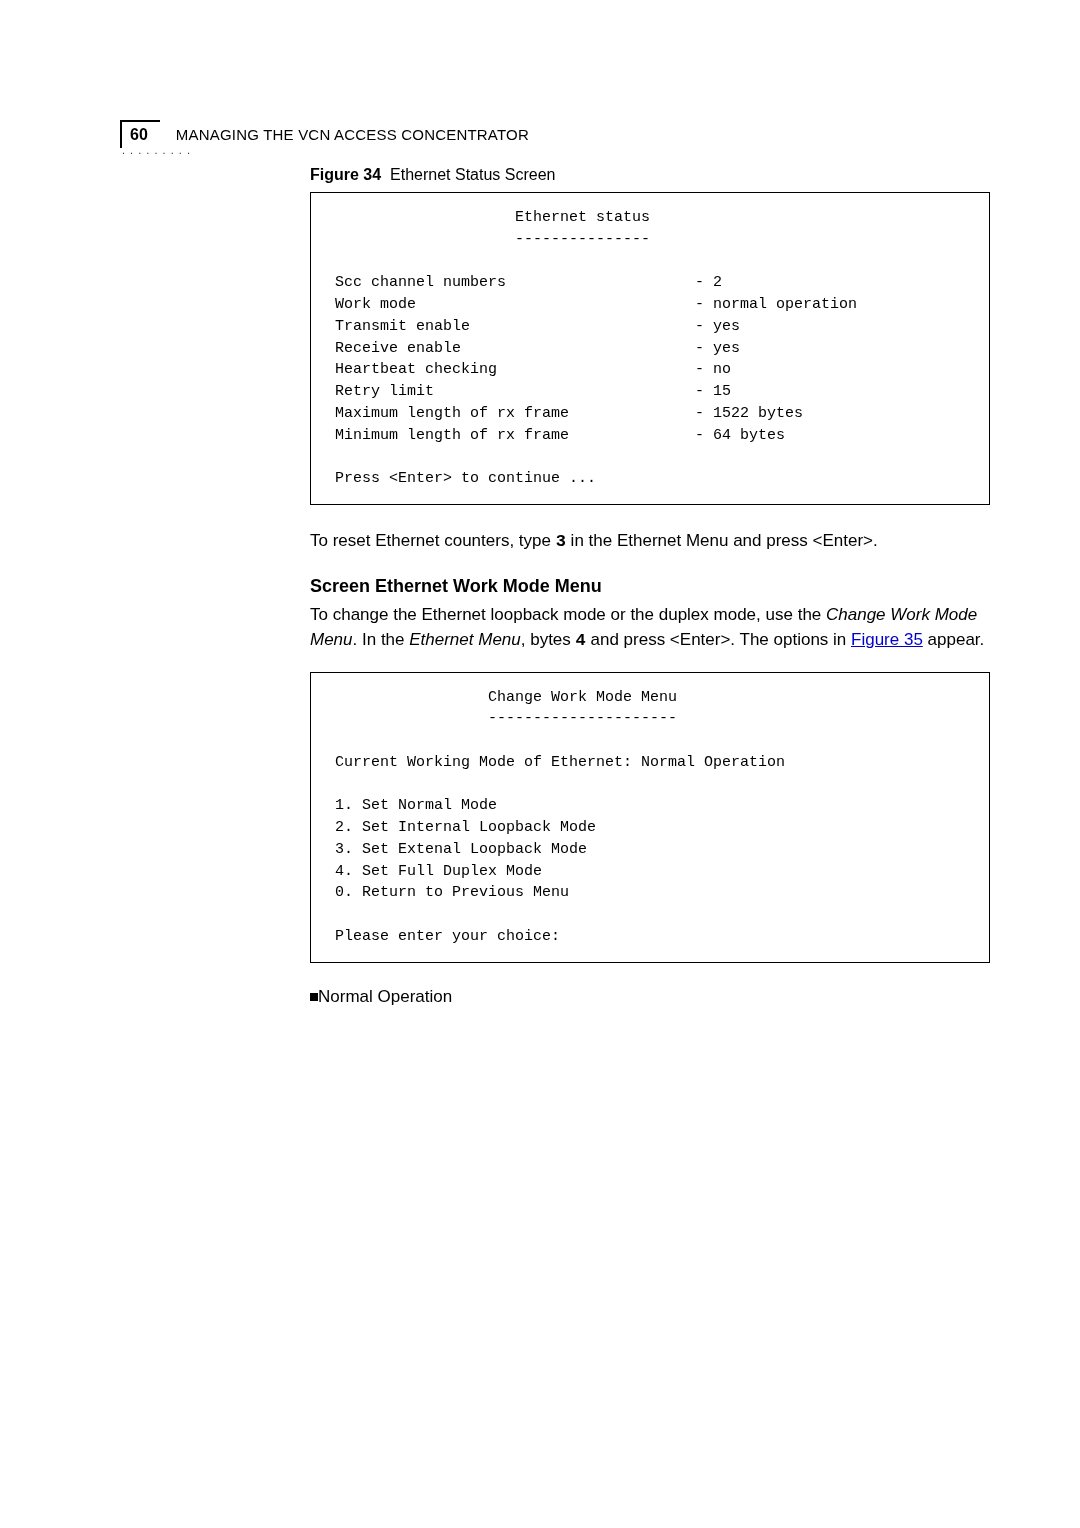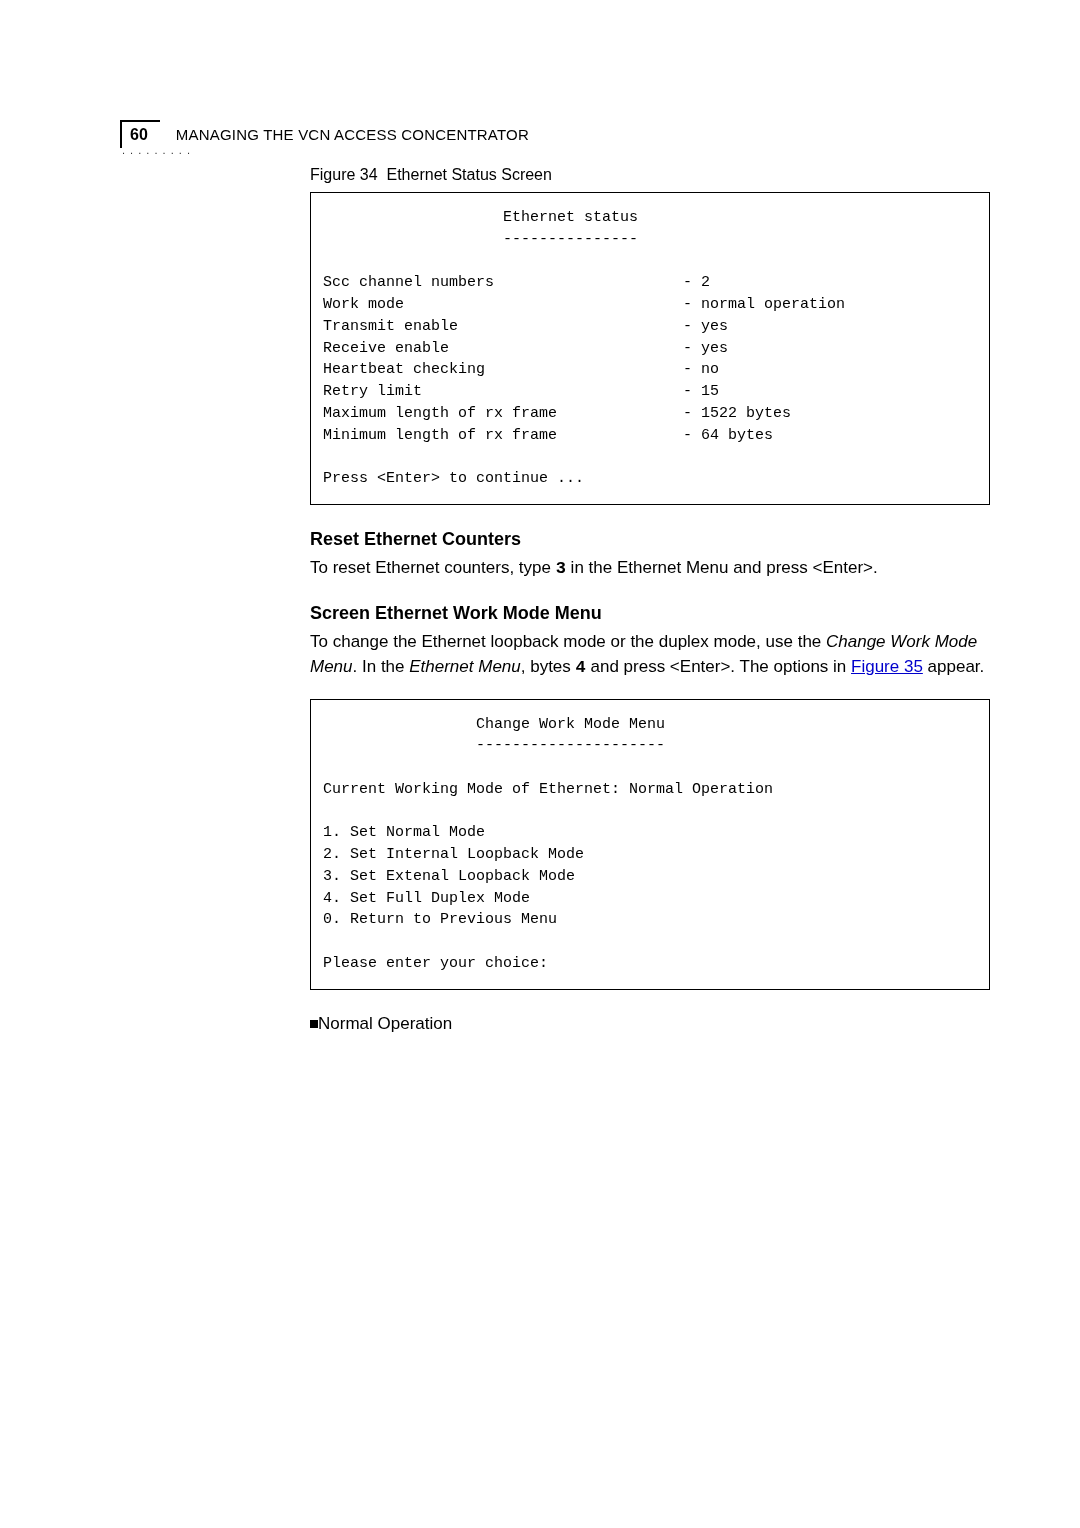--- a/index.html
+++ b/index.html
@@ -44,25 +44,25 @@
   }
   .content {
     margin-left: 190px;
     max-width: 680px;
   }
   .fig-caption {
     font-size: 16px;
     margin-bottom: 8px;
   }
   .fig-caption .label {
-    font-weight: normal;
+    font-weight: bold;
   }
   .code-box {
     border: 1px solid #000;
-    padding: 14px 12px;
+    padding: 14px 24px;
     font-family: "Courier New", monospace;
     font-size: 15px;
     line-height: 1.45;
     white-space: pre;
     margin-bottom: 24px;
     overflow: hidden;
   }
   h3.section {
     font-size: 18px;
     font-weight: bold;
@@ -127,21 +127,20 @@
 Work mode                               - normal operation
 Transmit enable                         - yes
 Receive enable                          - yes
 Heartbeat checking                      - no
 Retry limit                             - 15
 Maximum length of rx frame              - 1522 bytes
 Minimum length of rx frame              - 64 bytes
 
 Press &lt;Enter&gt; to continue ...</div>
 
-    <h3 class="section">Reset Ethernet Counters</h3>
     <p class="body">
       <span>To reset Ethernet counters, type </span><span class="mono-inline">3</span><span> in the Ethernet Menu and press &lt;Enter&gt;.</span>
     </p>
 
     <h3 class="section">Screen Ethernet Work Mode Menu</h3>
     <p class="body">
       <span>To change the Ethernet loopback mode or the duplex mode, use the </span><span class="italic">Change Work Mode Menu</span><span>. In the </span><span class="italic">Ethernet Menu</span><span>, bytes </span><span class="mono-inline">4</span><span> and press &lt;Enter&gt;. The options in </span><a class="linklike" href="#">Figure 35</a><span> appear.</span>
     </p>
 
 

